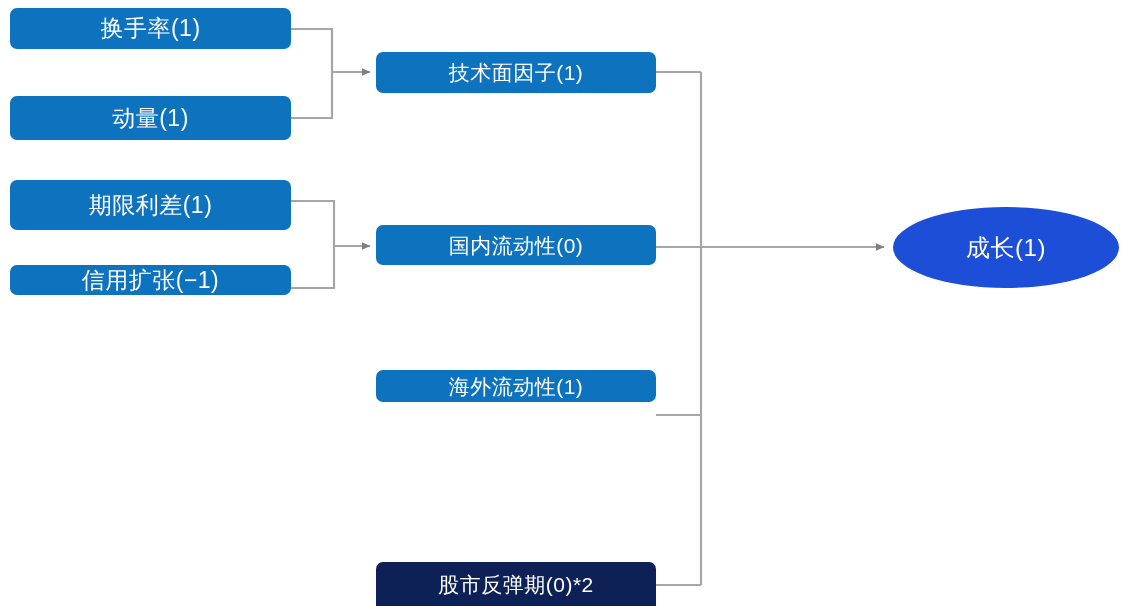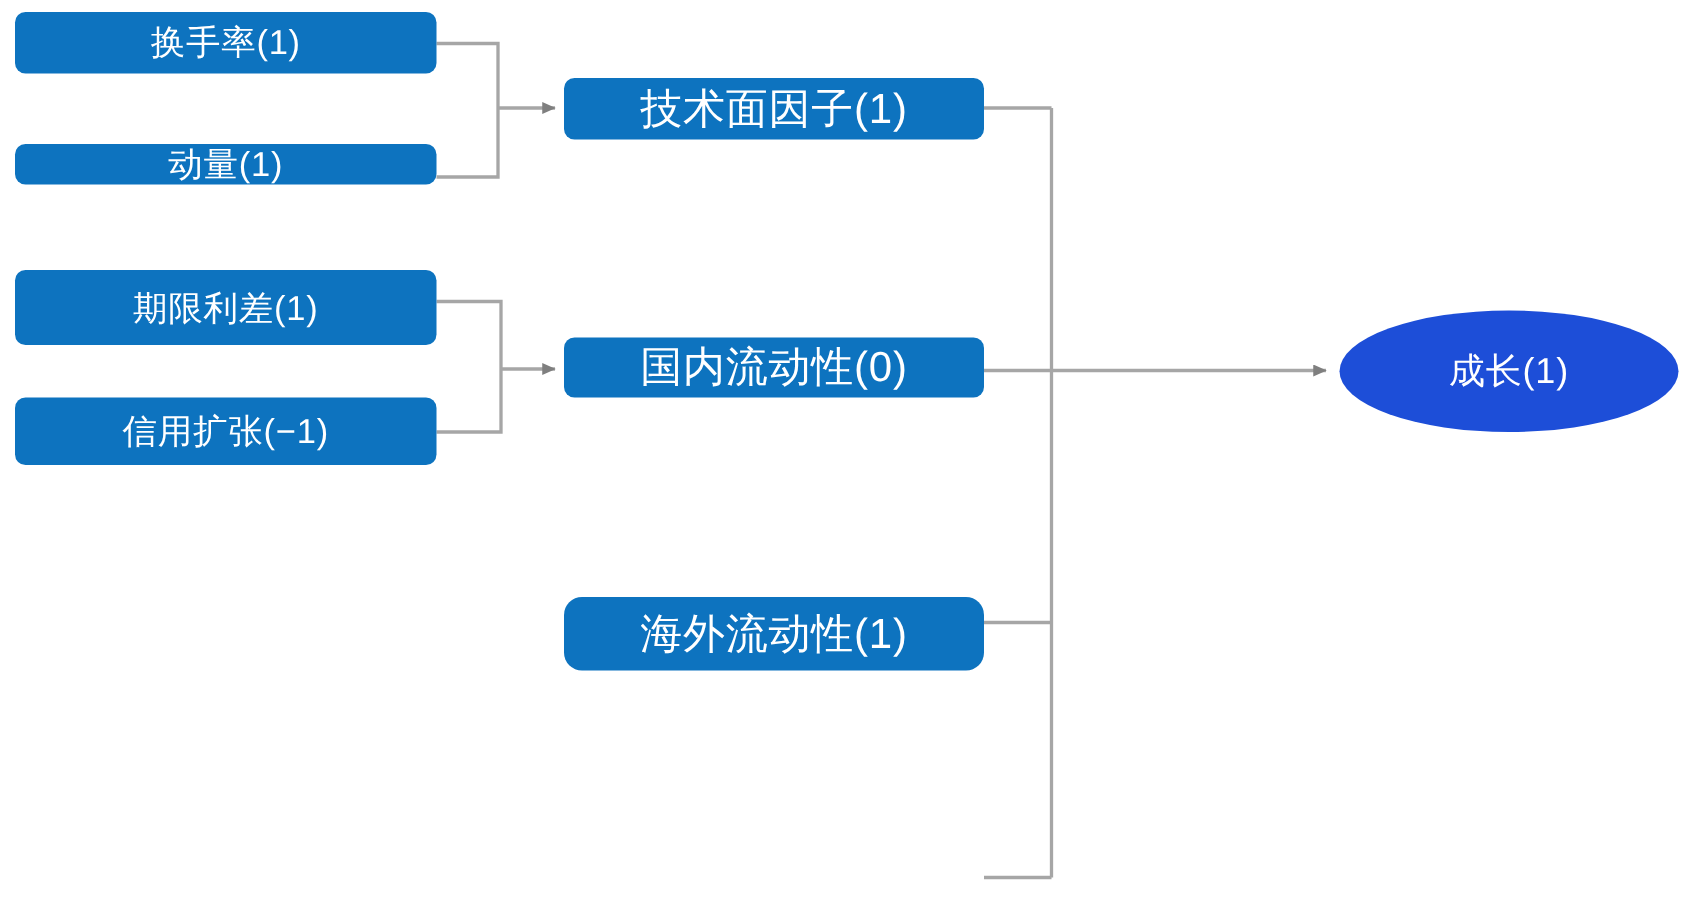--- a/index.html
+++ b/index.html
@@ -48,29 +48,29 @@
     background: #1d4ed8;
     border-radius: 50%;
   }
   .node-label {
     display: inline-block;
     line-height: 1;
   }
   
   .lvl1 { left: 10px; width: 281px; font-size: 23px; }
   #node-turnover   { top: 8px;   height: 41px; }
-  #node-momentum   { top: 96px;  height: 27px; }
+  #node-momentum   { top: 96px;  height: 44px; }
   #node-termspread { top: 180px; height: 50px; }
-  #node-credit     { top: 265px; height: 45px; }
+  #node-credit     { top: 265px; height: 30px; }
 
   
-  .lvl2 { left: 376px; width: 280px; font-size: 28px; }
+  .lvl2 { left: 376px; width: 280px; font-size: 21px; }
   #node-technical   { top: 52px;  height: 41px; }
   #node-domesticliq { top: 225px; height: 40px; }
-  #node-overseasliq { top: 398px; height: 49px; border-radius: 12px; }
+  #node-overseasliq { top: 370px; height: 32px; }
   #node-rebound     { top: 562px; height: 44px; border-radius: 7px 7px 0 0; }
 
   
   #node-growth {
     left: 893px;
     top: 207px;
     width: 226px;
     height: 81px;
     font-size: 24px;
   }
@@ -129,18 +129,21 @@
   </div>
 
   <div class="node node-rect node-blue lvl2" id="node-domesticliq">
     <span class="node-label">国内流动性(0)</span>
   </div>
 
   <div class="node node-rect node-blue lvl2" id="node-overseasliq">
     <span class="node-label">海外流动性(1)</span>
   </div>
 
+  <div class="node node-rect node-navy lvl2" id="node-rebound">
+    <span class="node-label">股市反弹期(0)*2</span>
+  </div>
 
   <div class="node node-ellipse" id="node-growth">
     <span class="node-label">成长(1)</span>
   </div>
 
 </div>
 
 </body></html>

